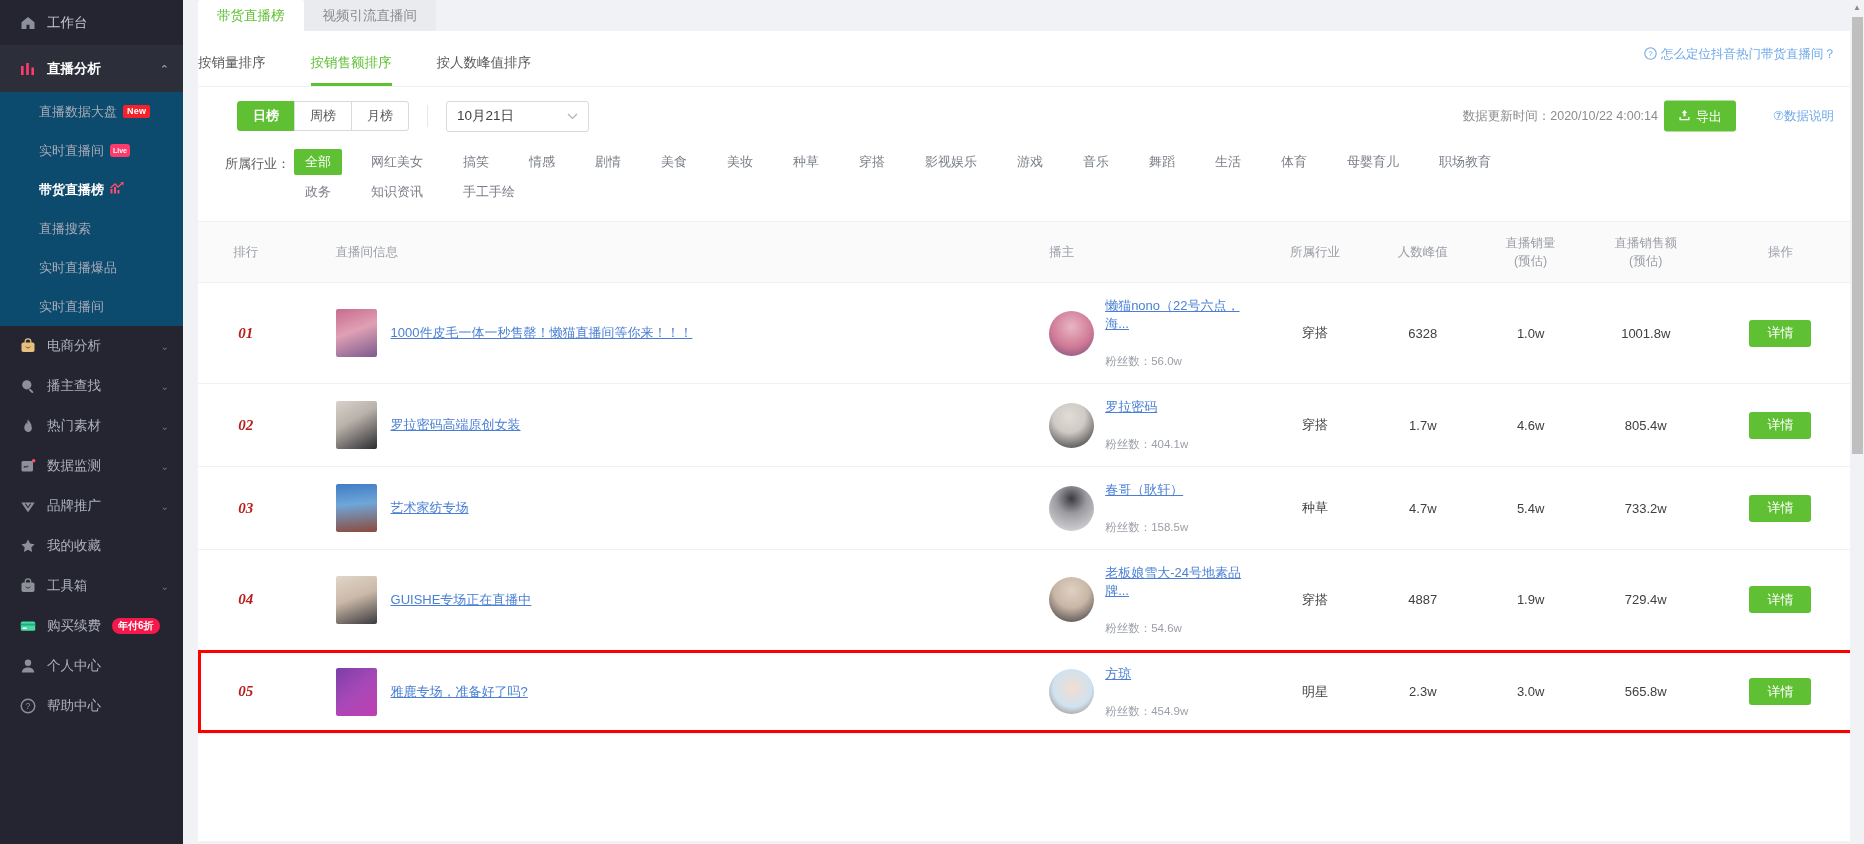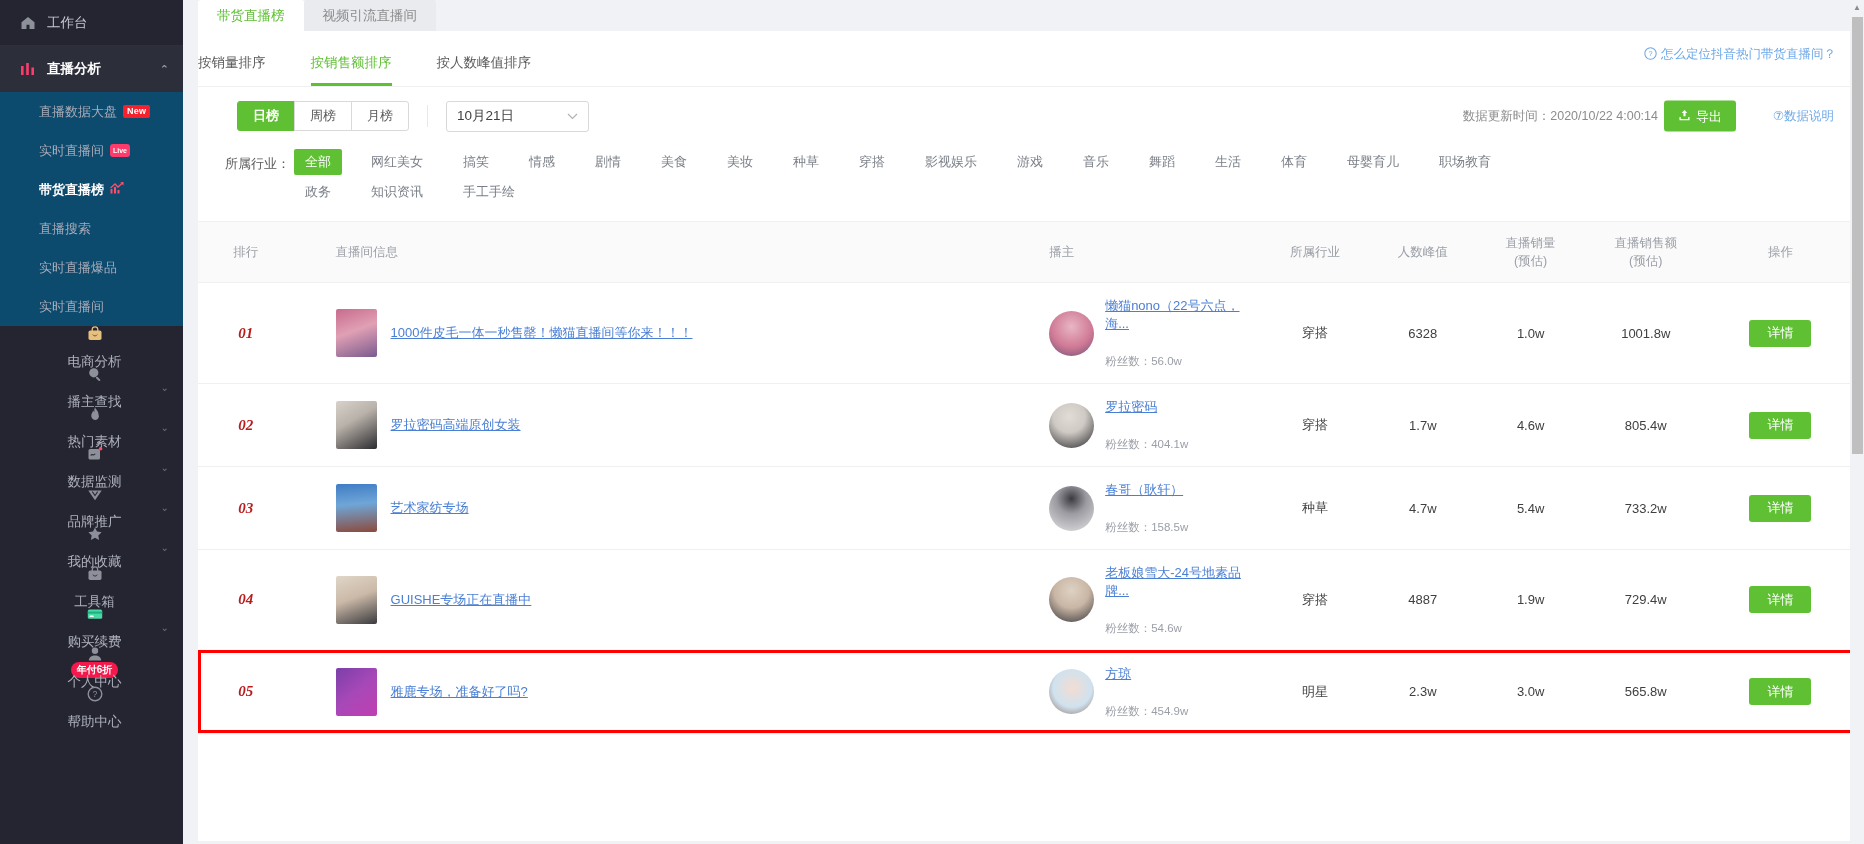--- a/index.html
+++ b/index.html
@@ -35,21 +35,21 @@
   }
   .sb-sub-item {
     height: 39px; display: flex; align-items: center;
     padding-left: 39px; font-size: 13px; color: #a9acb8;
     cursor: pointer; gap: 6px;
   }
   .sb-sub-item.active { color: #ffffff; font-weight: bold; }
   .sb-item {
     height: 40px; display: flex; align-items: center;
     padding: 0 14px 0 20px; gap: 11px;
-    font-size: 13.5px; color: #aeb1bc; cursor: pointer; flex-direction: column;
+    font-size: 13.5px; color: #aeb1bc; cursor: pointer;
   }
   .sb-item .caret { margin-left: auto; font-size: 10px; color: #70737f; }
   .ico { width: 16px; height: 16px; display: inline-block; flex: 0 0 16px;
          position: relative; }
 
   .badge-new {
     background: #f5222d; color: #fff; font-size: 9px; line-height: 1;
     padding: 2px 4px; border-radius: 2px; font-weight: bold;
     letter-spacing: .2px;
   }

